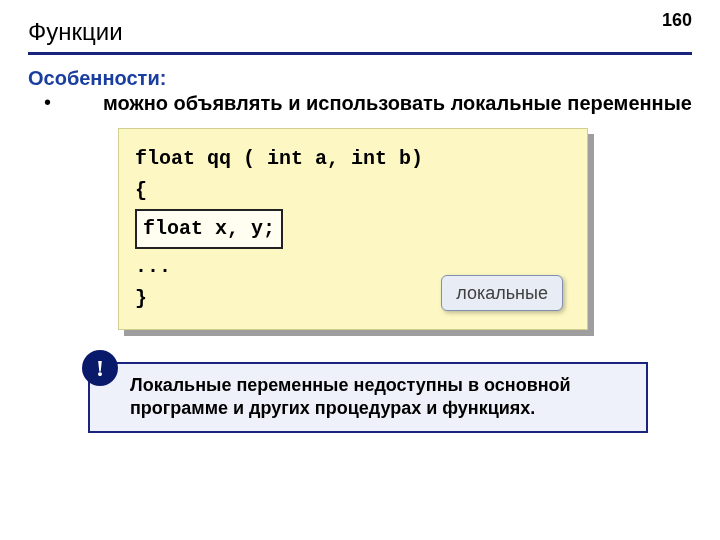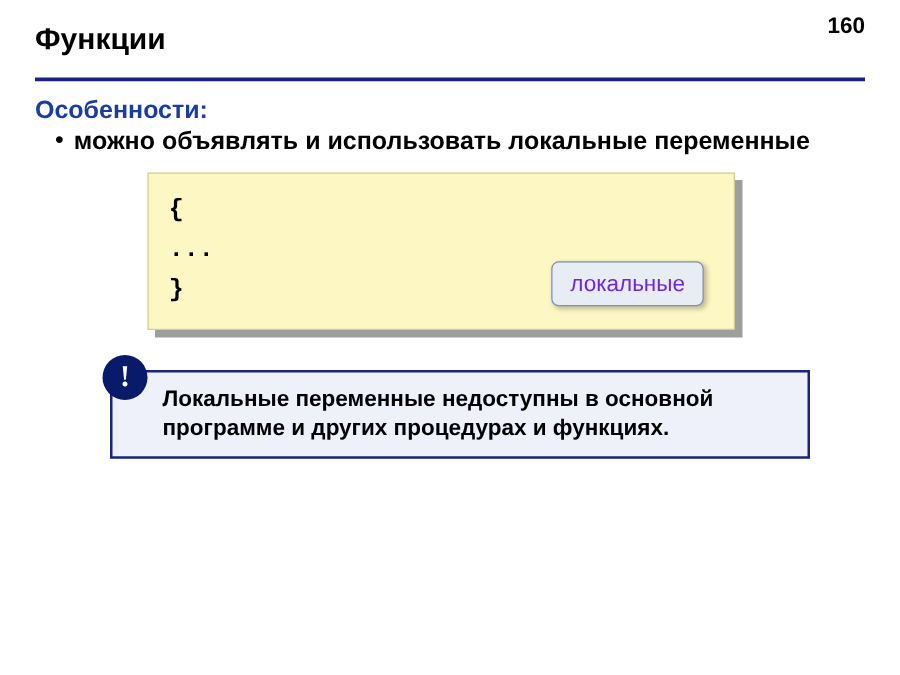--- a/index.html
+++ b/index.html
@@ -14,24 +14,24 @@
   .page-number {
     position: absolute;
     top: 10px;
     right: 28px;
     font-size: 18px;
     font-weight: bold;
     color: #000;
   }
   .title {
     font-size: 24px;
-    font-weight: bold;
+    font-weight: normal;
     color: #000;
     border-bottom: 3px solid #1a237e;
-    padding-bottom: 16px;
+    padding-bottom: 6px;
     margin-bottom: 12px;
   }
   .subtitle {
     color: #1a3da0;
     font-size: 20px;
     font-weight: bold;
   }
   .bullet-row {
     display: flex;
     align-items: flex-start;
@@ -42,20 +42,21 @@
     font-size: 20px;
     line-height: 24px;
     margin-right: 8px;
     color: #000;
   }
   .bullet-text {
     font-size: 20px;
     font-weight: bold;
     color: #000;
     line-height: 1.3;
+    margin-left: 44px;
   }
   .code-wrap {
     margin-left: 90px;
     width: 470px;
     position: relative;
   }
   .code-shadow {
     position: absolute;
     top: 6px; left: 6px; right: -6px; bottom: -6px;
     background: #9e9e9e;
@@ -83,21 +84,21 @@
     position: absolute;
     right: 24px;
     bottom: 18px;
     background: #e8ecf4;
     border: 1px solid #8090b0;
     border-radius: 6px;
     padding: 6px 14px;
     font-family: Arial, sans-serif;
     font-size: 18px;
     font-weight: normal;
-    color: #6d28d9;
+    color: #404040;
     line-height: 1.25;
     text-align: left;
     box-shadow: 2px 2px 4px rgba(0,0,0,0.25);
   }
   .note-region {
     margin-top: 32px;
     margin-left: 60px;
     position: relative;
     width: 560px;
   }
@@ -137,21 +138,25 @@
 <div class="subtitle">Особенности:</div>
 
 <div class="bullet-row">
   <div class="bullet-dot">•</div>
   <div class="bullet-text">можно объявлять и использовать локальные переменные</div>
 </div>
 
 <div class="code-wrap">
   <div class="code-shadow"></div>
   <div class="code-block">
+    <div class="code-line">float qq ( int a, int b)</div>
     <div class="code-line">{</div>
+    <div class="inner-box">
+      <span>float x, y;</span>
+    </div>
     <div class="code-line">...</div>
     <div class="code-line">}</div>
 
     <div class="callout">
       <div>локальные</div>
     </div>
   </div>
 </div>
 
 <div class="note-region">

